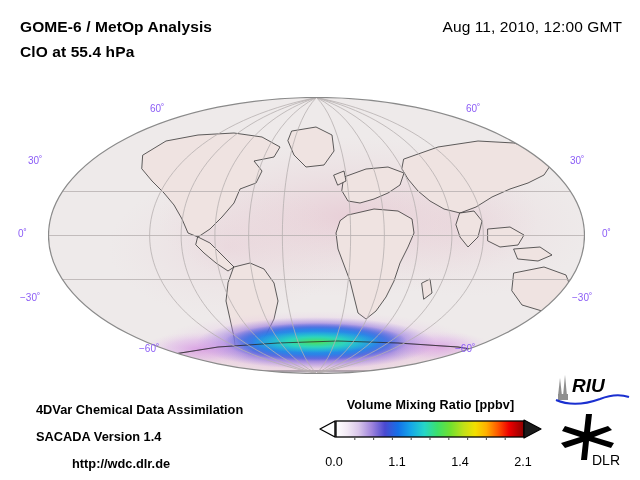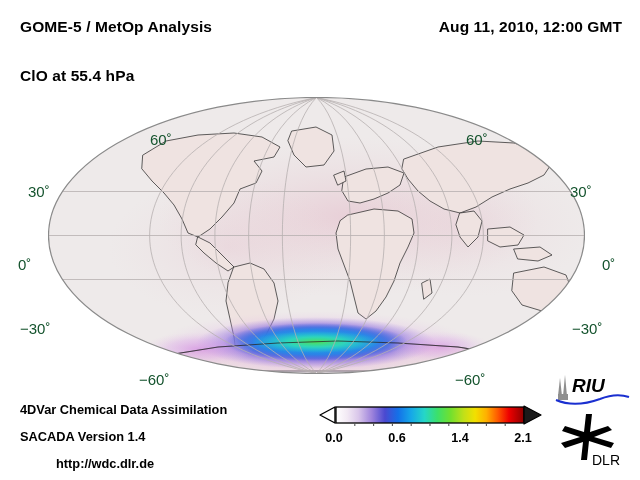--- a/index.html
+++ b/index.html
@@ -1,49 +1,49 @@
 <!DOCTYPE html>
 <html><head>
 <meta charset="utf-8">
 <style>
   html,body{margin:0;padding:0;}
   body{
     width:640px;height:480px;background:#ffffff;position:relative;overflow:hidden;
     font-family:"Liberation Sans","DejaVu Sans",sans-serif;color:#000;
   }
   .hdr-left{position:absolute;left:20px;top:18px;font-size:15.5px;font-weight:bold;letter-spacing:.1px;}
-  .hdr-left2{position:absolute;left:20px;top:43px;font-size:15.5px;font-weight:bold;letter-spacing:.1px;margin-top:24px;}
-  .hdr-right{position:absolute;right:18px;top:18px;font-size:15.5px;font-weight:bold;letter-spacing:.1px;text-align:right;}
+  .hdr-left2{position:absolute;left:20px;top:43px;font-size:15.5px;font-weight:bold;letter-spacing:.1px;}
+  .hdr-right{position:absolute;right:18px;top:18px;font-size:15.5px;font-weight:normal;letter-spacing:.1px;text-align:right;}
 
   
   #map-panel{position:absolute;left:48px;top:97px;width:537px;height:277px;}
   #map-svg{display:block;width:537px;height:277px;}
 
   
-  .lat-lab{position:absolute;font-size:15px;color:#14532d;white-space:nowrap;margin-top:28px;}
-
-  
-  .foot{position:absolute;left:20px;font-size:12.8px;font-weight:bold;}
+  .lat-lab{position:absolute;font-size:10px;color:#8b5cf6;white-space:nowrap;}
+
+  
+  .foot{position:absolute;left:36px;font-size:12.8px;font-weight:bold;}
   .foot1{top:402px;} .foot2{top:429px;} .foot3{top:456px;margin-left:36px;}
 
   
   #cbar-block{position:absolute;left:318px;top:398px;width:225px;}
   #cbar-title{font-size:12.6px;font-weight:bold;text-align:center;letter-spacing:.1px;}
   #cbar-wrap{position:relative;margin-top:6px;height:22px;}
   #cbar-ticklabels{position:relative;height:18px;margin-top:3px;}
-  .ctick{position:absolute;font-size:12.6px;font-weight:bold;transform:translateX(-50%);top:2px;}
+  .ctick{position:absolute;font-size:12.6px;font-weight:normal;transform:translateX(-50%);top:12px;}
 
   
   #riu-logo{position:absolute;left:552px;top:374px;width:80px;height:34px;}
   #dlr-logo{position:absolute;left:556px;top:412px;width:76px;height:56px;}
 </style>
 </head>
 <body>
 
-<div class="hdr-left">GOME-5 / MetOp Analysis</div>
+<div class="hdr-left">GOME-6 / MetOp Analysis</div>
 <div class="hdr-left2">ClO at 55.4 hPa</div>
 <div class="hdr-right">Aug 11, 2010, 12:00 GMT</div>
 
 <div id="map-panel">
   <svg id="map-svg" viewBox="0 0 537 277">
     <defs>
       <clipPath id="globeClip">
           <ellipse cx="268.5" cy="138.5" rx="268" ry="138"></ellipse>
         </clipPath>
 
@@ -172,20 +172,21 @@
 <div class="lat-lab" style="left:570px;top:155px;">30˚</div>
 <div class="lat-lab" style="left:602px;top:228px;">0˚</div>
 <div class="lat-lab" style="left:572px;top:292px;">−30˚</div>
 <div class="lat-lab" style="left:455px;top:343px;">−60˚</div>
 
 <div class="foot foot1">4DVar Chemical Data Assimilation</div>
 <div class="foot foot2">SACADA Version 1.4</div>
 <div class="foot foot3">http://wdc.dlr.de</div>
 
 <div id="cbar-block">
+  <div id="cbar-title">Volume Mixing Ratio [ppbv]</div>
   <div id="cbar-wrap">
     <svg width="225" height="22" viewBox="0 0 225 22">
       <defs>
           <linearGradient id="cbGrad" x1="0" y1="0" x2="1" y2="0" id-gradient="true">
             <stop offset="0%" stop-color="#ffffff"></stop>
             <stop offset="6%" stop-color="#f2e9f4"></stop>
             <stop offset="12%" stop-color="#d9c6ea"></stop>
             <stop offset="19%" stop-color="#9f84dc"></stop>
             <stop offset="26%" stop-color="#4a49d0"></stop>
             <stop offset="33%" stop-color="#1470e8"></stop>
@@ -215,21 +216,21 @@
           <line x1="112" y1="19" x2="112" y2="22"></line>
           <line x1="130.8" y1="19" x2="130.8" y2="22"></line>
           <line x1="149.6" y1="19" x2="149.6" y2="22"></line>
           <line x1="168.4" y1="19" x2="168.4" y2="22"></line>
           <line x1="187.2" y1="19" x2="187.2" y2="22"></line>
         </g>
     </svg>
   </div>
   <div id="cbar-ticklabels">
     <span class="ctick" style="left:16px;">0.0</span>
-    <span class="ctick" style="left:79px;">0.6</span>
+    <span class="ctick" style="left:79px;">1.1</span>
     <span class="ctick" style="left:142px;">1.4</span>
     <span class="ctick" style="left:205px;">2.1</span>
   </div>
 </div>
 
 <svg id="riu-logo" viewBox="0 0 80 34">
   <g fill="#8e8e8e">
     <polygon points="6,22 8,4 10,22"></polygon>
     <polygon points="11,22 13,1 15,22"></polygon>
     <rect x="6" y="20" width="10" height="6"></rect>

